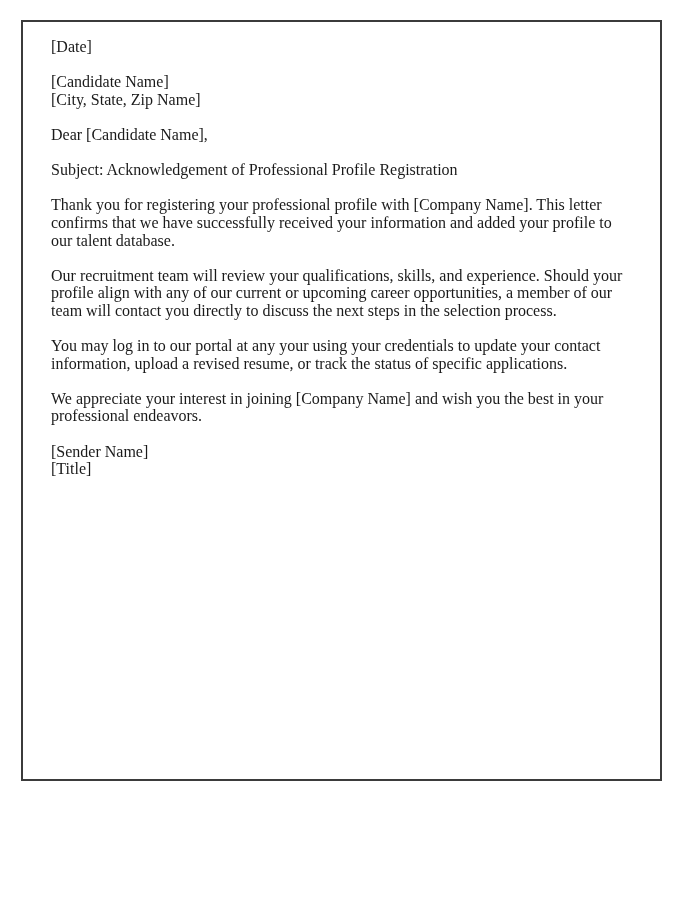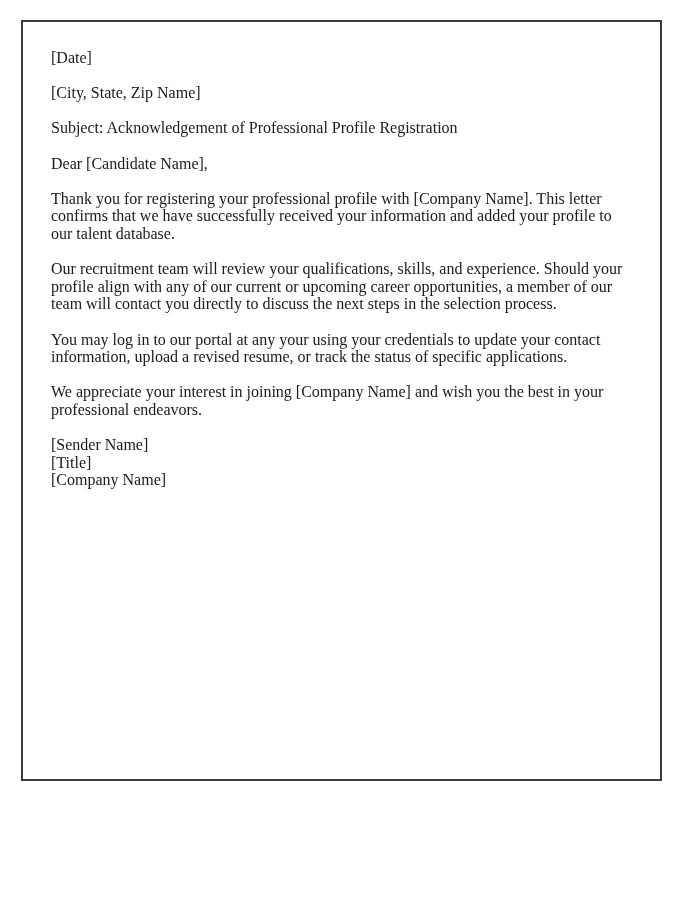--- a/index.html
+++ b/index.html
@@ -12,21 +12,21 @@
   }
   .page {
     position: absolute;
     left: 21px;
     top: 20px;
     width: 641px;
     height: 761px;
     box-sizing: border-box;
     border: 2px solid #3b3b3b;
     background: #ffffff;
-    padding: 27px 32px 0 28px;
+    padding: 16px 32px 0 28px;
     font-family: "Liberation Serif", "DejaVu Serif", serif;
     font-size: 16px;
     line-height: 17.6px;
     color: #1a1a1a;
   }
   .block {
     margin: 0 0 17.6px 0;
   }
   .block:last-child {
     margin-bottom: 13px;
@@ -41,35 +41,35 @@
 </head>
 <body>
 
 <div class="page">
 
   <div class="block">
     <div class="line">[Date]</div>
   </div>
 
   <div class="block">
+    <div class="line">[Candidate Name]</div>
     <div class="line">[City, State, Zip Name]</div>
   </div>
 
+  <div class="block">Dear [Candidate Name],</div>
+
   <div class="block">Subject: Acknowledgement of Professional Profile Registration</div>
-
-  <div class="block">Dear [Candidate Name],</div>
 
   <p class="block">Thank you for registering your professional profile with [Company Name]. This letter confirms that we have successfully received your information and added your profile to our talent database.</p>
 
   <p class="block">Our recruitment team will review your qualifications, skills, and experience. Should your profile align with any of our current or upcoming career opportunities, a member of our team will contact you directly to discuss the next steps in the selection process.</p>
 
   <p class="block">You may log in to our portal at any your using your credentials to update your contact information, upload a revised resume, or track the status of specific applications.</p>
 
   <p class="block">We appreciate your interest in joining [Company Name] and wish you the best in your professional endeavors.</p>
 
 
   <div class="block">
     <div class="line">[Sender Name]</div>
     <div class="line">[Title]</div>
-    <div class="line">[Company Name]</div>
   </div>
 
 </div>
 
 </body></html>

